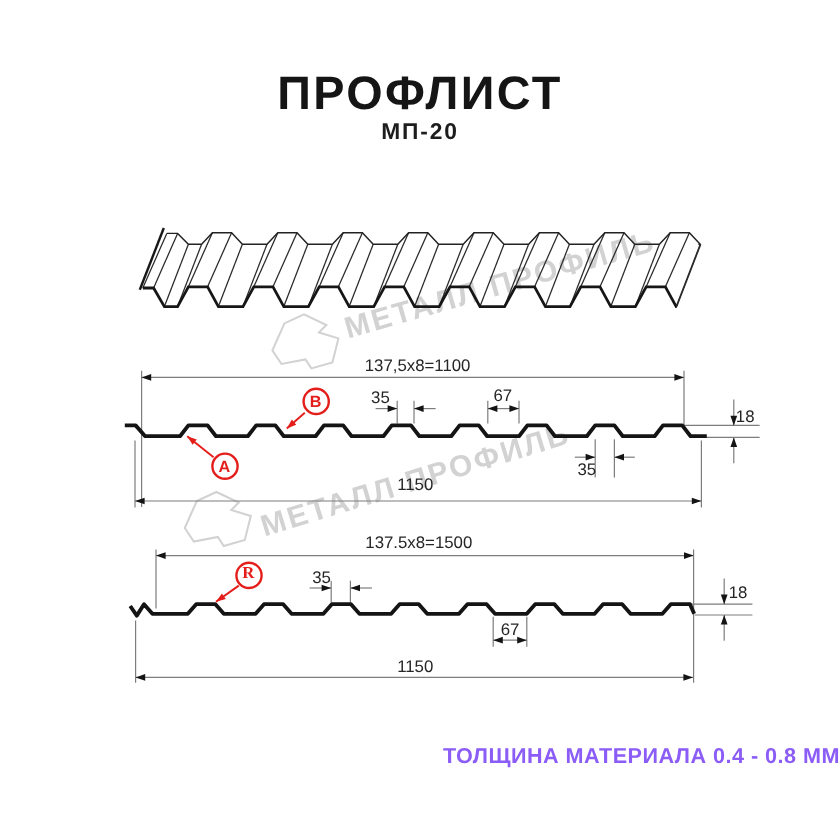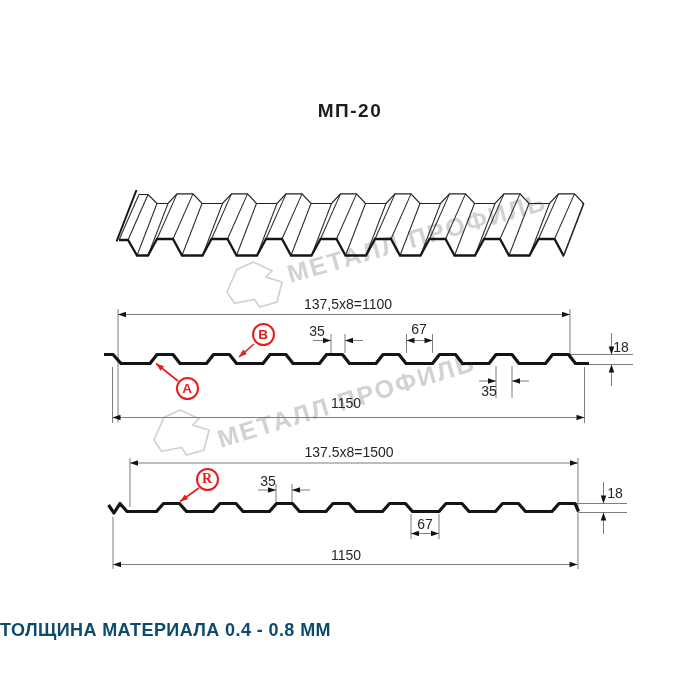--- a/index.html
+++ b/index.html
@@ -2,39 +2,40 @@
 <html><head>
 <meta charset="utf-8">
 <style>
   html,body{margin:0;padding:0;background:#ffffff;}
   .canvas{position:relative;width:700px;height:700px;background:#ffffff;overflow:hidden;
           font-family:"Liberation Sans", sans-serif;}
   .title{position:absolute;left:0;top:57px;width:700px;text-align:center;
          font-size:39px;font-weight:800;letter-spacing:2px;color:#151515;z-index:3;}
   .subtitle{position:absolute;left:0;top:100px;width:700px;text-align:center;
          font-size:19px;font-weight:700;letter-spacing:1.5px;color:#1d1d1d;z-index:3;}
-  .footer{position:absolute;left:0;top:620px;width:700px;text-align:left;
-         font-size:18px;font-weight:700;letter-spacing:0.4px;color:#0c4a6e;z-index:3;}
+  .footer{position:absolute;left:0;top:620px;width:700px;text-align:right;
+         font-size:18px;font-weight:700;letter-spacing:0.4px;color:#8b5cf6;z-index:3;}
   .wm{position:absolute;font-size:25px;font-weight:700;letter-spacing:2px;color:#d2d2d2;
       transform-origin:0 0;white-space:nowrap;z-index:0;}
   .wm1{left:284px;top:261px;transform:rotate(-16deg);}
   .wm2{left:214px;top:426px;transform:rotate(-17deg);}
   svg.draw{position:absolute;left:0;top:0;z-index:1;}
   .dim{position:absolute;transform:translate(-50%,-50%);font-size:14px;color:#262626;
        white-space:nowrap;z-index:2;}
   .marker{position:absolute;width:23px;height:23px;box-sizing:border-box;border:2.4px solid #e41f1b;
        border-radius:50%;color:#e41f1b;font-weight:700;font-size:13.5px;display:flex;
        align-items:center;justify-content:center;z-index:2;background:transparent;}
   .marker.serif{font-family:"Liberation Serif", serif;font-size:14px;}
 </style>
 </head>
 <body>
 
 <div class="canvas">
 
+  <div class="title">ПРОФЛИСТ</div>
   <div class="subtitle">МП-20</div>
 
   <div class="wm wm1">МЕТАЛЛ ПРОФИЛЬ</div>
   <div class="wm wm2">МЕТАЛЛ ПРОФИЛЬ</div>
 
   <svg class="draw" id="draw" width="700" height="700" viewBox="0 0 700 700">
       <g fill="none" stroke="#d2d2d2" stroke-width="1.7">
         <polygon points="227.0,292.0 237.0,269.5 253.3,262.0 272.0,270.8 265.8,277.0 282.0,282.0 277.0,302.0 259.5,307.0 254.5,299.5 234.5,303.3"></polygon>
         <polygon points="154.0,440.0 164.0,417.5 180.3,410.0 199.0,418.8 192.8,425.0 209.0,430.0 204.0,450.0 186.5,455.0 181.5,447.5 161.5,451.3"></polygon>
       </g>

